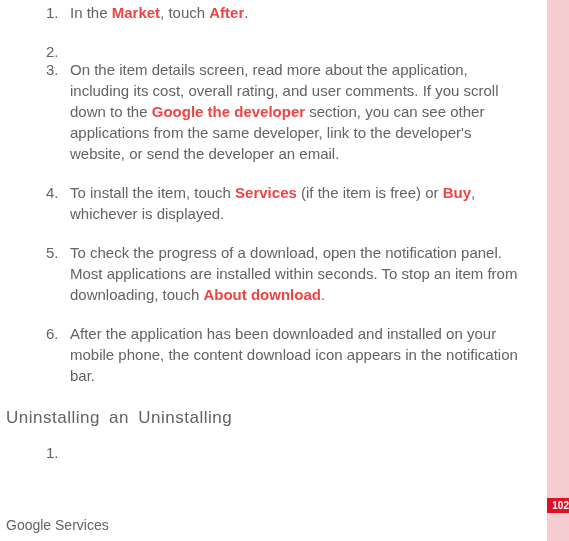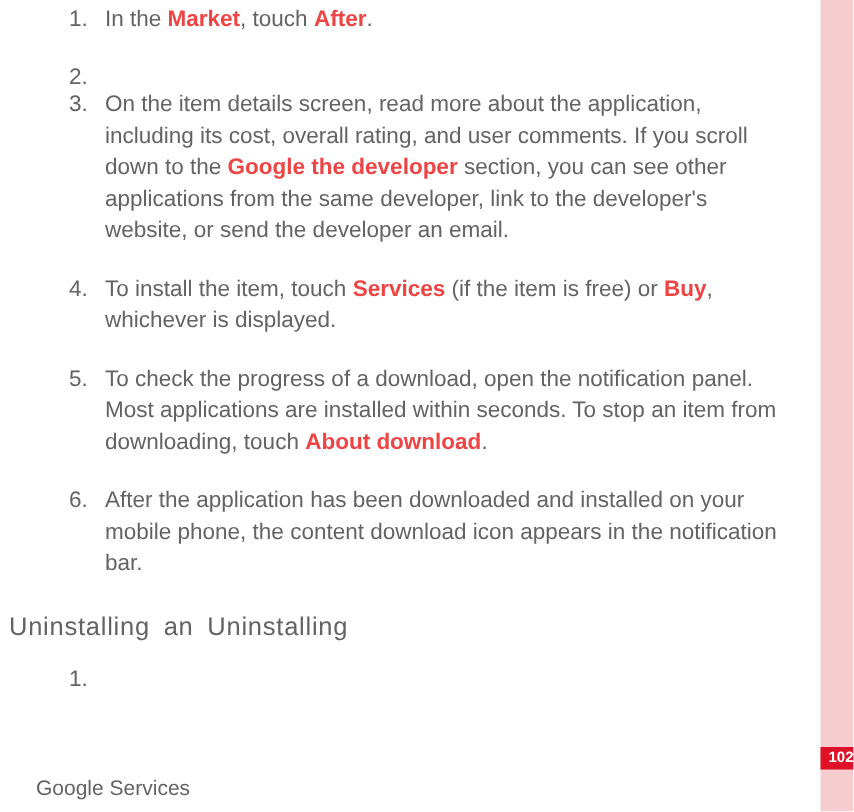--- a/index.html
+++ b/index.html
@@ -72,21 +72,21 @@
   h2.section {
     font-size: 17px;
     font-weight: normal;
     color: #636363;
     margin: 4px 0 14px 6px;
     letter-spacing: 0.5px;
     word-spacing: 4px;
   }
   .footer {
     position: absolute;
-    left: 24px;
+    left: 6px;
     bottom: 8px;
     font-size: 14px;
     color: #636363;
     margin-top: 24px;
   }
 </style>
 </head>
 <body>
 
 <div class="page">

